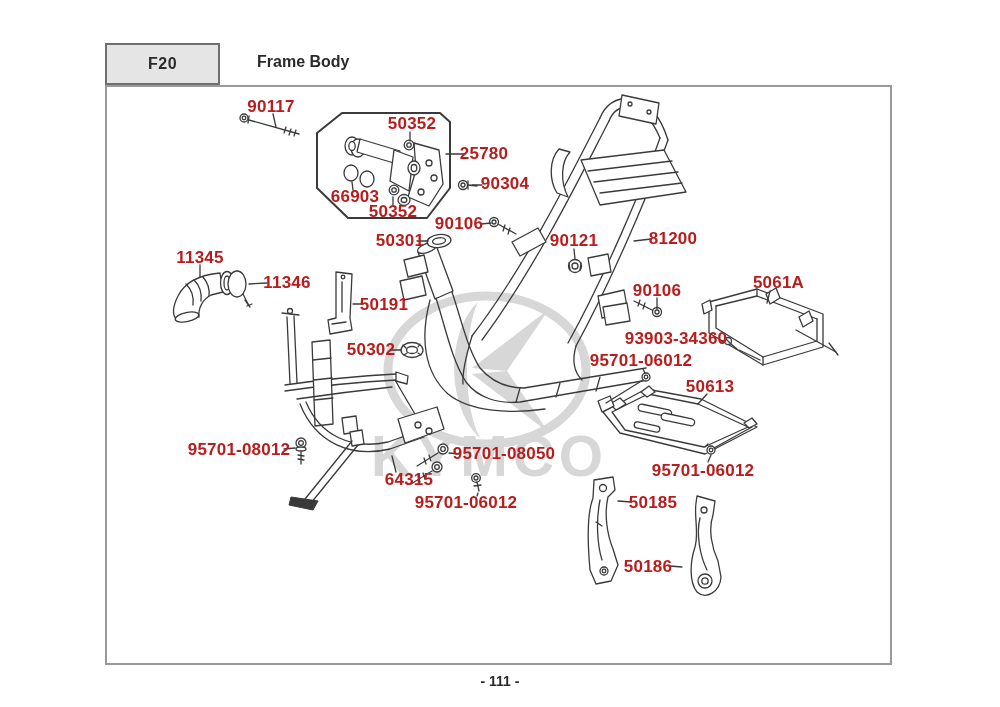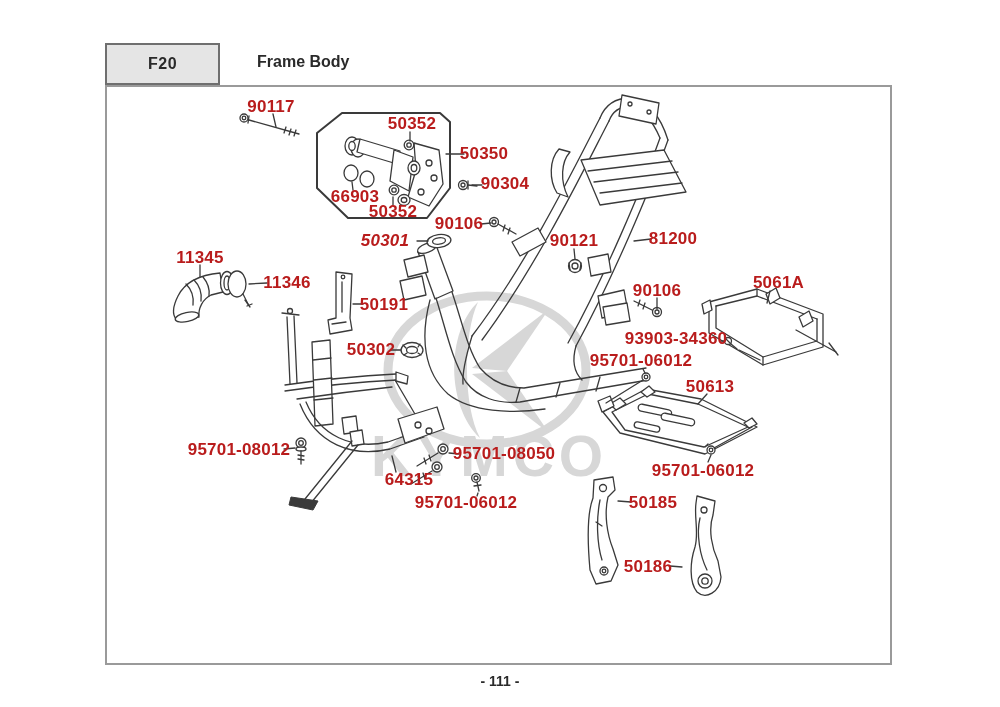--- a/index.html
+++ b/index.html
@@ -322,26 +322,26 @@
   <div class="bline" id="border-bottom"></div>
 
   <div id="code-box">
     <span>F20</span>
   </div>
   <div id="sheet-title">Frame Body</div>
 
   <div id="labels">
       <div class="part-label" style="left: 271px; top: 107px;">90117</div>
       <div class="part-label" style="left: 412px; top: 124px;">50352</div>
-      <div class="part-label" style="left: 484px; top: 154px;">50350</div>
+      <div class="part-label" style="left: 484px; top: 154px;">25780</div>
       <div class="part-label" style="left: 505px; top: 184px;">90304</div>
       <div class="part-label" style="left: 355px; top: 197px;">66903</div>
       <div class="part-label" style="left: 393px; top: 212px;">50352</div>
       <div class="part-label" style="left: 459px; top: 224px;">90106</div>
-      <div class="part-label" style="left: 385px; top: 241px; font-style: italic;">50301</div>
+      <div class="part-label" style="left: 400px; top: 241px;">50301</div>
       <div class="part-label" style="left: 574px; top: 241px;">90121</div>
       <div class="part-label" style="left: 673px; top: 239px;">81200</div>
       <div class="part-label" style="left: 200px; top: 258px; text-align: center;">11345</div>
       <div class="part-label" style="left: 287px; top: 283px;">11346</div>
       <div class="part-label" style="left: 771px; top: 283px; padding-left: 15px;">5061A</div>
       <div class="part-label" style="left: 657px; top: 291px;">90106</div>
       <div class="part-label" style="left: 384px; top: 305px;">50191</div>
       <div class="part-label" style="left: 676px; top: 339px;">93903-34360</div>
       <div class="part-label" style="left: 371px; top: 350px;">50302</div>
       <div class="part-label" style="left: 641px; top: 361px;">95701-06012</div>

